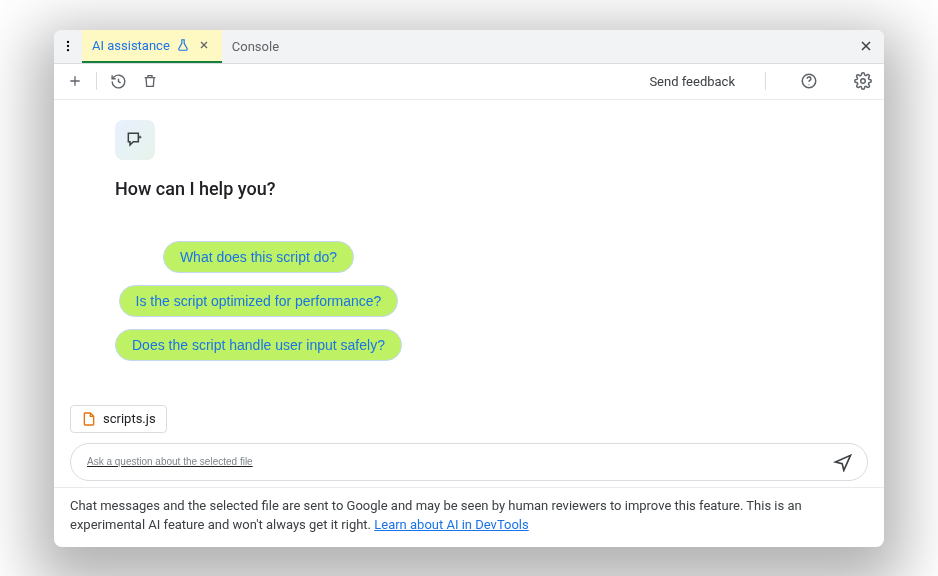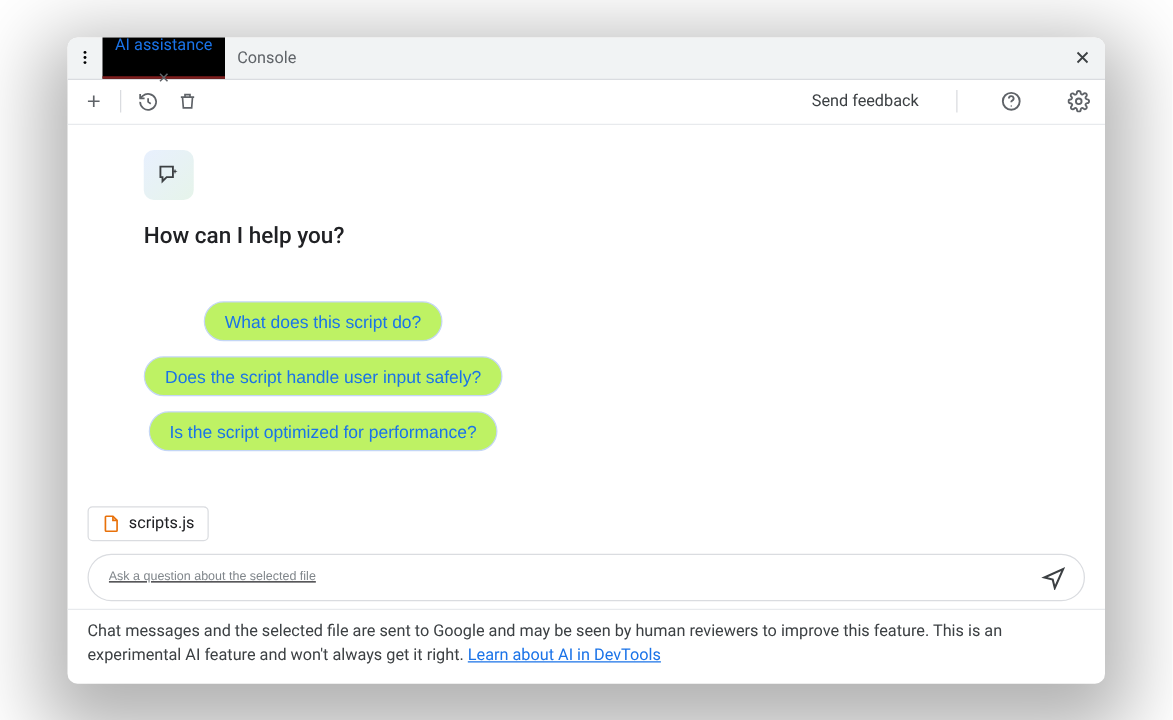--- a/index.html
+++ b/index.html
@@ -41,23 +41,22 @@
     align-items: center;
     gap: 6px;
     padding: 0 10px;
     height: 34px;
     font-size: 13px;
     color: #5f6368;
     cursor: pointer;
   }
   .tab.active {
     color: #1a73e8;
-    background: #000000;
-    border-bottom: 2px solid #7f1d1d;
-    flex-direction: column;
+    background: #fef9c3;
+    border-bottom: 2px solid #15803d;
   }
   .tab-close {
     width: 16px; height: 16px;
     display:flex; align-items:center; justify-content:center;
     color:#5f6368;
     cursor:pointer;
   }
   .tabbar-close {
     margin-left: auto;
     width: 36px; height: 34px;
@@ -259,22 +258,22 @@
   <div class="content">
     <div class="hero-icon">
       <svg width="20" height="20" viewBox="0 0 24 24" fill="none" stroke="currentColor" stroke-width="1.8">
           <path d="M4 4h12v10H10l-4 4v-4H4z"></path>
           <path d="M18 6l.7 1.8L20.5 8.5 18.7 9.2 18 11l-.7-1.8L15.5 8.5l1.8-.7z" fill="currentColor" stroke="none"></path>
         </svg>
     </div>
     <div class="hero-title">How can I help you?</div>
     <div class="suggestions">
       <button class="suggestion">What does this script do?</button>
+      <button class="suggestion">Is the script optimized for performance?</button>
       <button class="suggestion">Does the script handle user input safely?</button>
-      <button class="suggestion">Is the script optimized for performance?</button>
     </div>
   </div>
 
   <div class="file-chip-row">
     <div class="file-chip">
       <svg width="16" height="16" viewBox="0 0 24 24" fill="none" stroke="currentColor" stroke-width="2">
           <path d="M14 3H6a1 1 0 0 0-1 1v16a1 1 0 0 0 1 1h12a1 1 0 0 0 1-1V8z"></path>
           <path d="M14 3v5h5"></path>
         </svg>
       <span>scripts.js</span>

